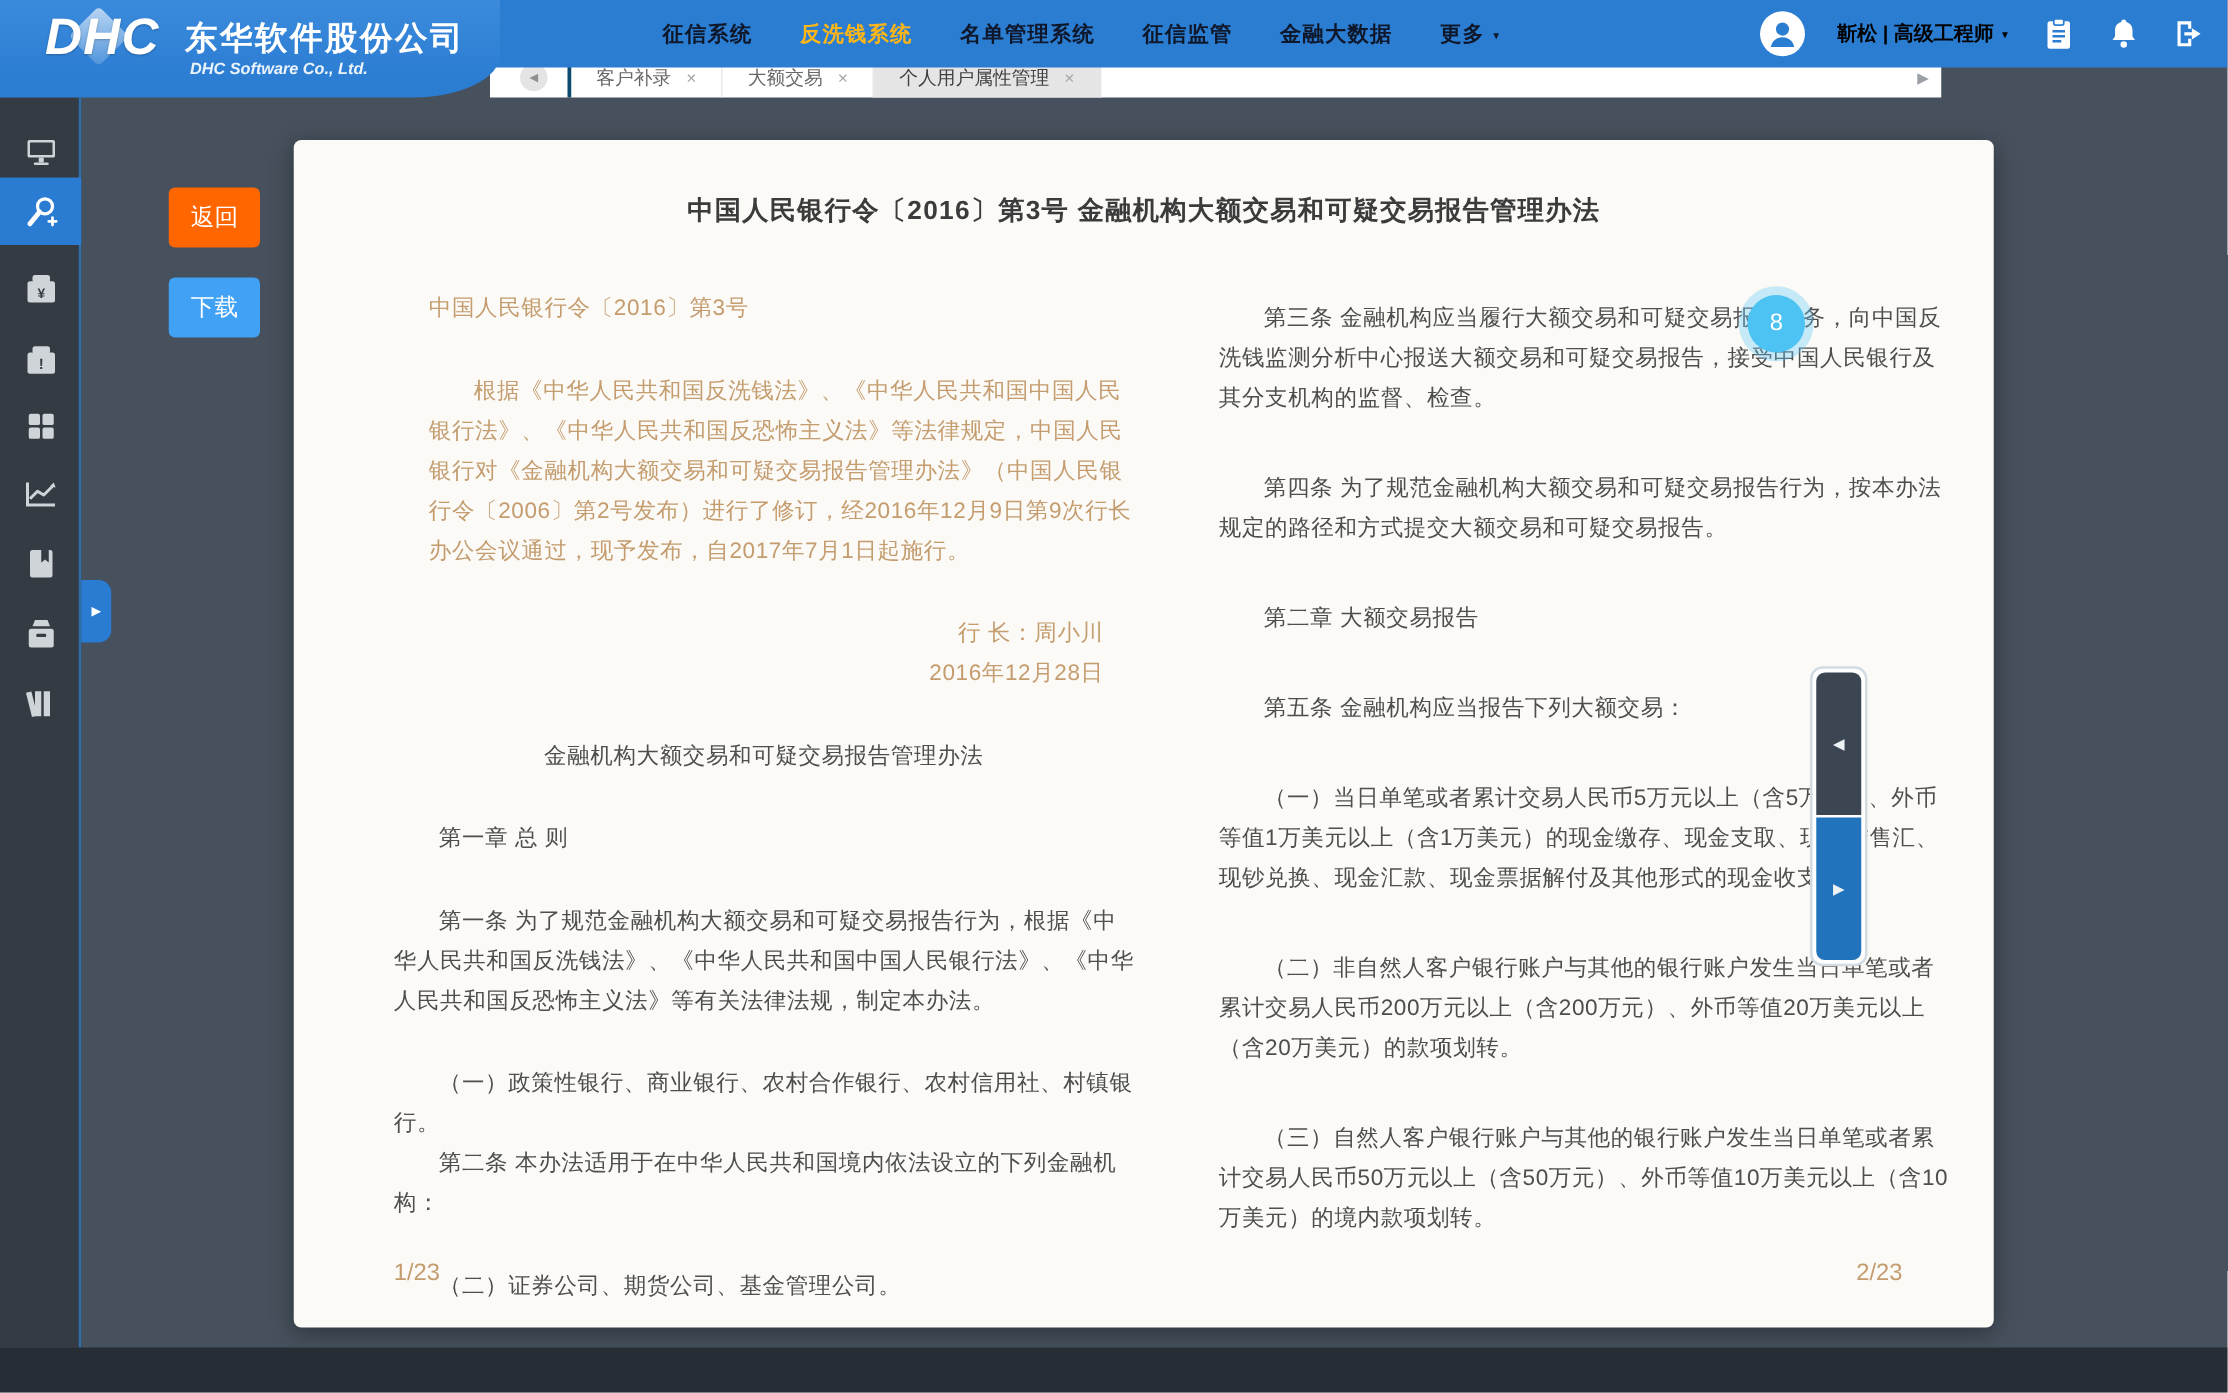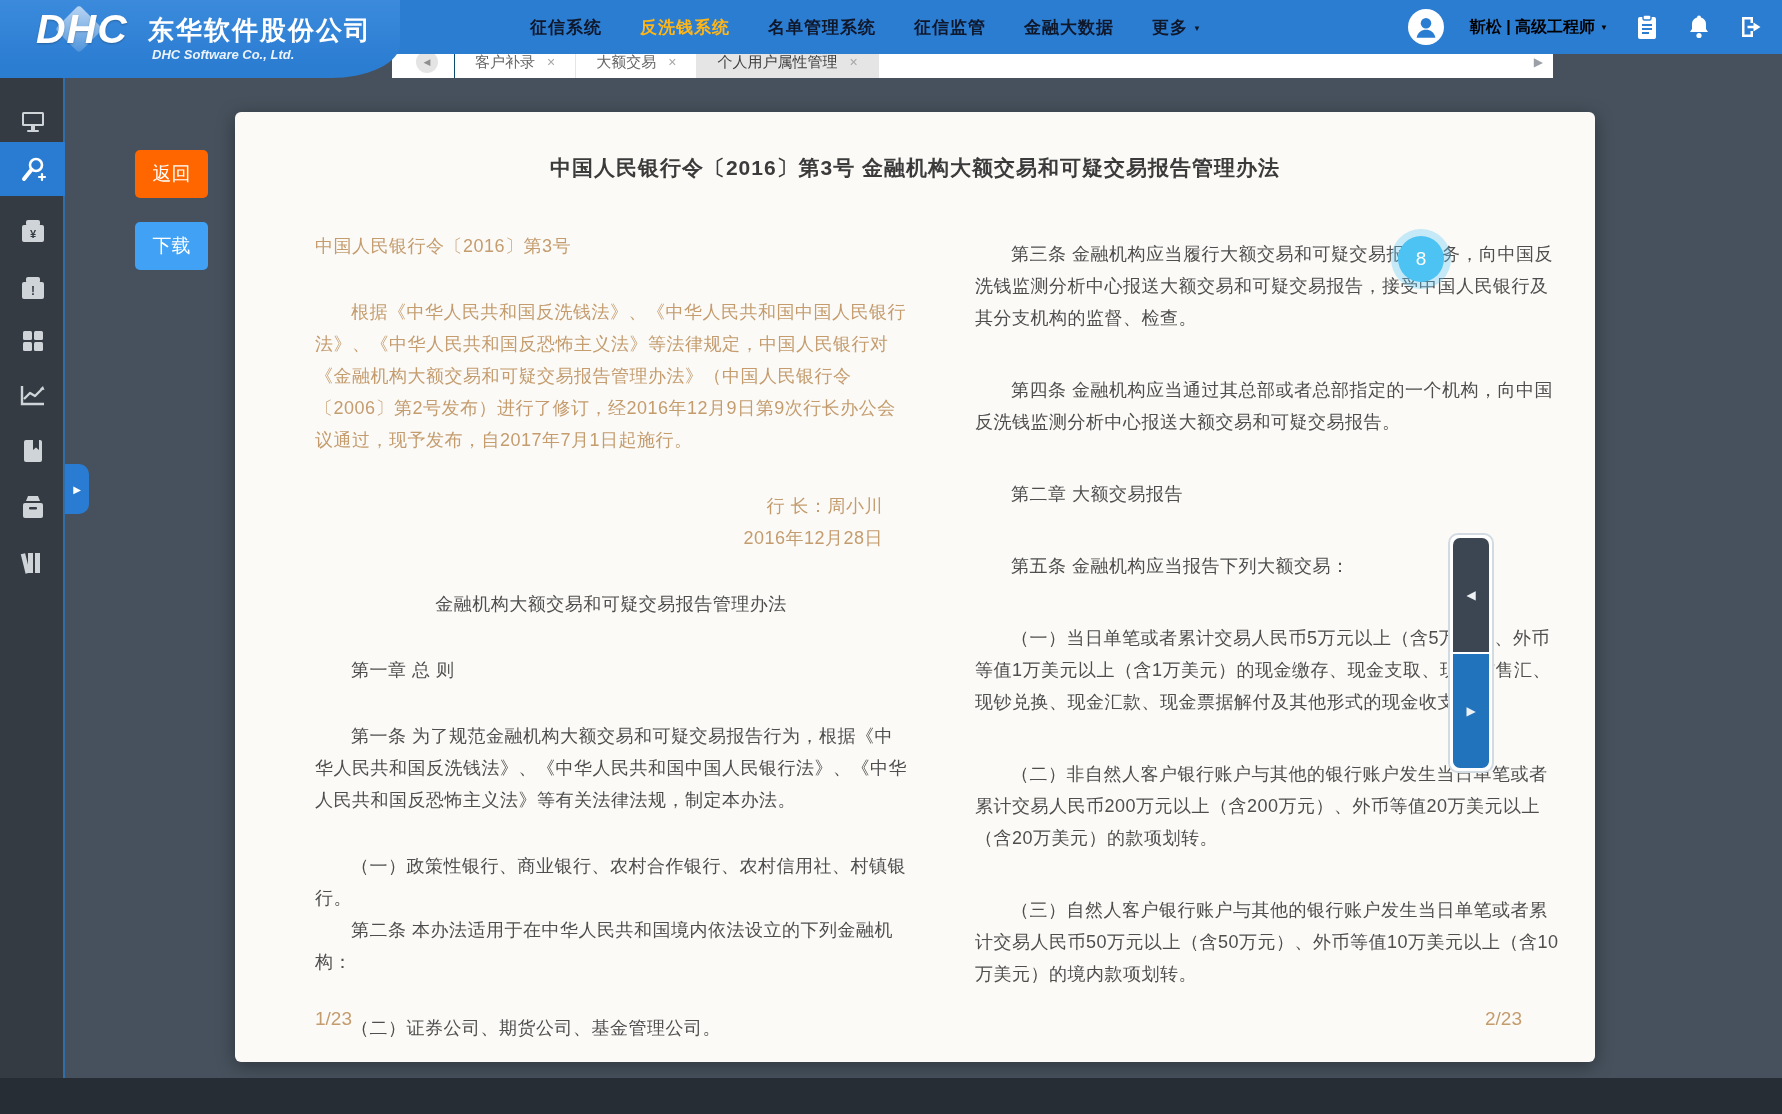--- a/index.html
+++ b/index.html
@@ -28,21 +28,21 @@
   .hdr-icon { width:26px; height:26px; display:flex; align-items:center; justify-content:center; cursor:pointer; }
 
   
   .tab-strip { position:absolute; left:392px; top:46px; width:1161px; height:32px; background:#fff;
     border-radius:14px 0 0 0; z-index:25; display:flex; align-items:center; }
   .tab-prev-circle { width:22px; height:22px; border-radius:50%; background:#e4e4e4; color:#8f8f8f;
     font-size:9px; display:flex; align-items:center; justify-content:center; margin-left:24px; cursor:pointer; }
   .tabs { display:flex; height:32px; margin-left:16px; }
   .tab { display:flex; align-items:center; padding:0 20px; font-size:15px; color:#666;
     border-right:1px solid #e5e5e5; cursor:pointer; white-space:nowrap; }
-  .tab:first-child { border-left:1px solid #0c4a6e; }
+  .tab:first-child { border-left:3px solid #0c4a6e; }
   .tab.active { background:#e5e5e5; color:#3f3f3f; }
   .tab-close { margin-left:12px; color:#a6a6a6; font-size:14px; line-height:1; }
   .tab-next { position:absolute; right:10px; color:#9aa0a6; font-size:12px; cursor:pointer; }
 
   
   .sidebar { position:absolute; left:0; top:78px; width:65px; height:1000px; background:#343b42;
     border-right:2px solid #2f6ea8; z-index:20; }
   .side-item { position:absolute; left:0; width:65px; height:54px; display:flex; align-items:center;
     justify-content:center; cursor:pointer; }
   .side-item.active { background:#2a7bd2; }
@@ -60,21 +60,21 @@
   .panel { position:absolute; left:235px; top:112px; width:1360px; height:950px; background:#fbfaf7;
     border-radius:6px; box-shadow:0 4px 18px rgba(0,0,0,.35); z-index:10; }
   .doc-title { position:absolute; left:0; top:42px; width:100%; text-align:center; font-size:21px;
     font-weight:bold; color:#3b3b3b; letter-spacing:1px; }
   .col { position:absolute; top:118px; }
   .col-left  { left:80px;  width:592px; }
   .col-right { left:740px; width:584px; top:126px; }
   .doc-p { font-size:18px; line-height:32px; color:#4e4e4e; letter-spacing:.5px; margin:0 0 34px; }
   .col-right .doc-p { margin-bottom:40px; }
   .indent { text-indent:2em; }
-  .orange { color:#c49c6e; }
+  .orange { color:#c49c6e;margin-left:28px; }
   .sign { text-align:right; padding-right:24px; }
   .center { text-align:center; }
   .tight { margin-bottom:0 !important; }
   .page-num { position:absolute; font-size:19px; color:#c49c6e; }
   .page-num-left  { left:80px; top:896px; }
   .page-num-right { right:73px; top:896px; }
 
   
   .count-badge { position:absolute; left:1398px; top:236px; width:46px; height:46px; border-radius:50%;
     background:#4cc3f2; box-shadow:0 0 0 7px rgba(96,200,245,.35); color:#fff; font-size:19px;
@@ -241,21 +241,21 @@
     <p class="doc-p center">金融机构大额交易和可疑交易报告管理办法</p>
     <p class="doc-p indent">第一章 总 则</p>
     <p class="doc-p indent">第一条  为了规范金融机构大额交易和可疑交易报告行为，根据《中华人民共和国反洗钱法》、《中华人民共和国中国人民银行法》、《中华人民共和国反恐怖主义法》等有关法律法规，制定本办法。</p>
     <p class="doc-p indent tight">（一）政策性银行、商业银行、农村合作银行、农村信用社、村镇银行。</p>
     <p class="doc-p indent">第二条  本办法适用于在中华人民共和国境内依法设立的下列金融机构：</p>
     <p class="doc-p indent">（二）证券公司、期货公司、基金管理公司。</p>
   </div>
 
   <div class="col col-right">
     <p class="doc-p indent">第三条  金融机构应当履行大额交易和可疑交易报告义务，向中国反洗钱监测分析中心报送大额交易和可疑交易报告，接受中国人民银行及其分支机构的监督、检查。</p>
-    <p class="doc-p indent">第四条  金融机构应当通过其总部或者总部指定的一个机构，向中国反洗钱监测分析中心报送大额交易和可疑交易报告。</p>
+    <p class="doc-p indent">第四条  为了规范金融机构大额交易和可疑交易报告行为，按本办法规定的路径和方式提交大额交易和可疑交易报告。</p>
     <p class="doc-p indent">第二章 大额交易报告</p>
     <p class="doc-p indent">第五条  金融机构应当报告下列大额交易：</p>
     <p class="doc-p indent">（一）当日单笔或者累计交易人民币5万元以上（含5万元）、外币等值1万美元以上（含1万美元）的现金缴存、现金支取、现金结售汇、现钞兑换、现金汇款、现金票据解付及其他形式的现金收支。</p>
     <p class="doc-p indent">（二）非自然人客户银行账户与其他的银行账户发生当日单笔或者累计交易人民币200万元以上（含200万元）、外币等值20万美元以上（含20万美元）的款项划转。</p>
     <p class="doc-p indent">（三）自然人客户银行账户与其他的银行账户发生当日单笔或者累计交易人民币50万元以上（含50万元）、外币等值10万美元以上（含10万美元）的境内款项划转。</p>
   </div>
 
   <div class="page-num page-num-left">1/23</div>
   <div class="page-num page-num-right">2/23</div>
 </div>

